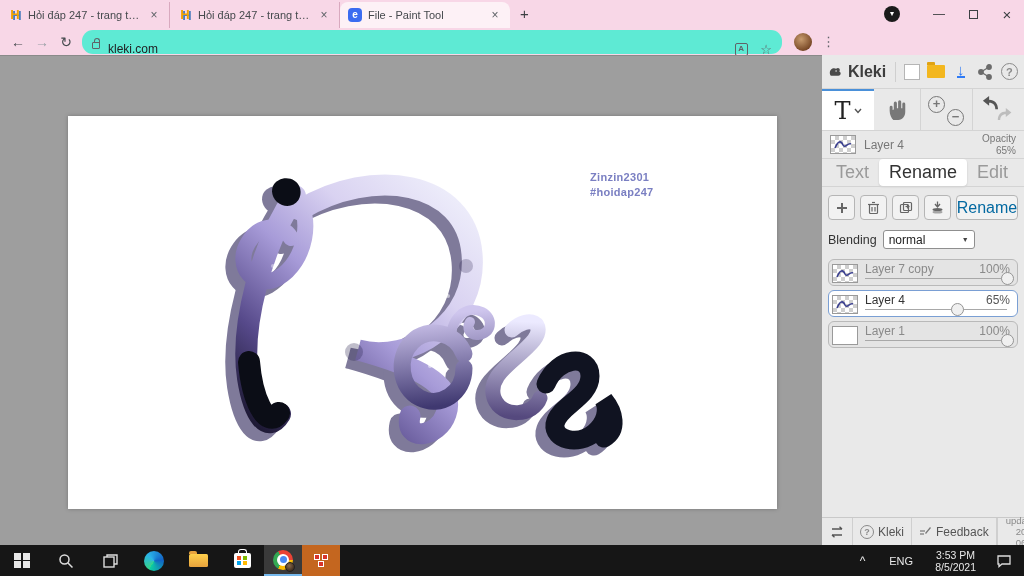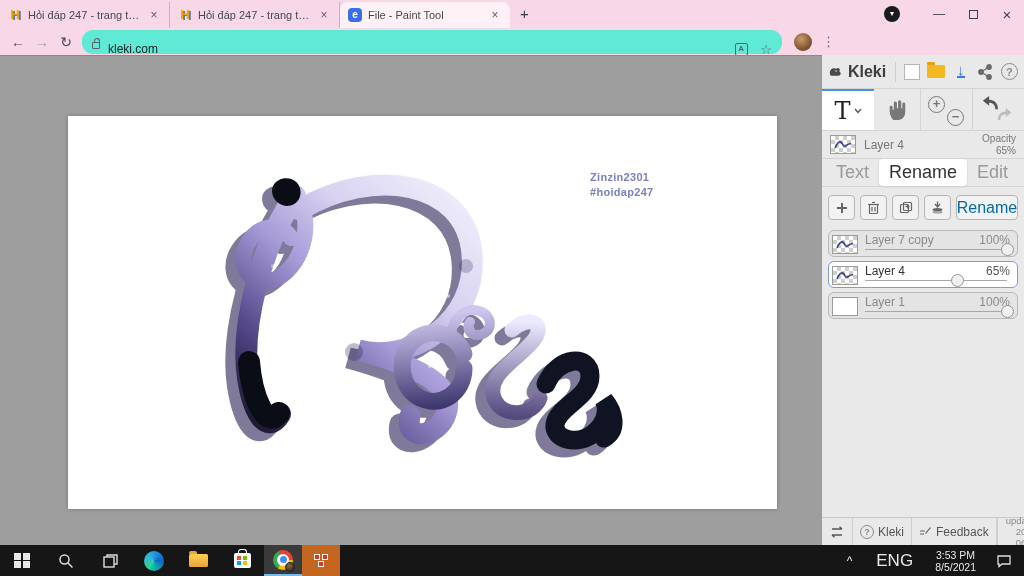--- a/index.html
+++ b/index.html
@@ -110,21 +110,21 @@
   .edge-ic { width:20px; height:20px; border-radius:50%; background:conic-gradient(from 210deg, #35d48a, #2bb3e8 30%, #1263c6 65%, #0dd0a0); }
   .store-ic { width:17px; height:15px; background:#fff; border-radius:2px; position:relative; }
   .store-ic:before { content:""; position:absolute; top:-4px; left:4px; width:7px; height:4px; border:1.4px solid #fff; border-bottom:none; border-radius:3px 3px 0 0; }
   .store-ic i { position:absolute; width:4px; height:4px; }
   .folder-ic { width:19px; height:13px; background:linear-gradient(#ffd04c, #e8a33d); border-radius:1.5px; position:relative; }
   .folder-ic:before { content:""; position:absolute; top:-3px; left:0; width:8px; height:3px; background:#e8a33d; border-radius:2px 2px 0 0; }
   .orange-glyph { display:grid; grid-template-columns:6px 6px; gap:1.5px; }
   .orange-glyph div { width:6px; height:6px; background:#d8342c; border:1px solid #fff; }
   .tb-right { margin-left:auto; display:flex; align-items:center; color:#e8e8e8; }
   .tb-caret { font-size:12px; padding:0 12px; }
-  .tb-lang { font-size:17px; padding:0 12px; }
+  .tb-lang { font-size:11px; padding:0 12px; }
   .tb-clock { font-size:10.5px; line-height:12px; text-align:center; padding:0 10px; }
   .tb-notif { padding:0 12px 0 10px; }
   svg.mini { display:block; }
 </style>
 </head>
 <body>
 
 <div class="stage">
 
   <div class="tabbar">
@@ -352,20 +352,27 @@
                 <g fill="#666">
                   <path d="M6.5,0.5 L6.5,5 M4,3 L6.5,6 L9,3" stroke="#666" stroke-width="1.3" fill="none"></path>
                   <ellipse cx="6.5" cy="8.5" rx="5" ry="1.6"></ellipse>
                   <ellipse cx="6.5" cy="11" rx="5" ry="1.6" opacity=".55"></ellipse>
                 </g>
               </svg>
           </span>
           <span class="lbtn rename">Rename</span>
         </div>
 
+        <div class="blend-row">
+          <span>Blending</span>
+          <span class="select">
+            <span>normal</span>
+            <span class="chev">▼</span>
+          </span>
+        </div>
 
         <div class="layer-row">
           <span class="thumb">
             <svg width="24" height="17" viewBox="0 0 24 17">
                 <path d="M4,12 C7,5 10,4 12,9 C14,13 17,6 20,8" fill="none" stroke="#3a3f8f" stroke-width="1.6"></path>
               </svg>
           </span>
           <span class="lr-name">Layer 7 copy</span>
           <span class="lr-pct">100%</span>
           <span class="lr-track">

